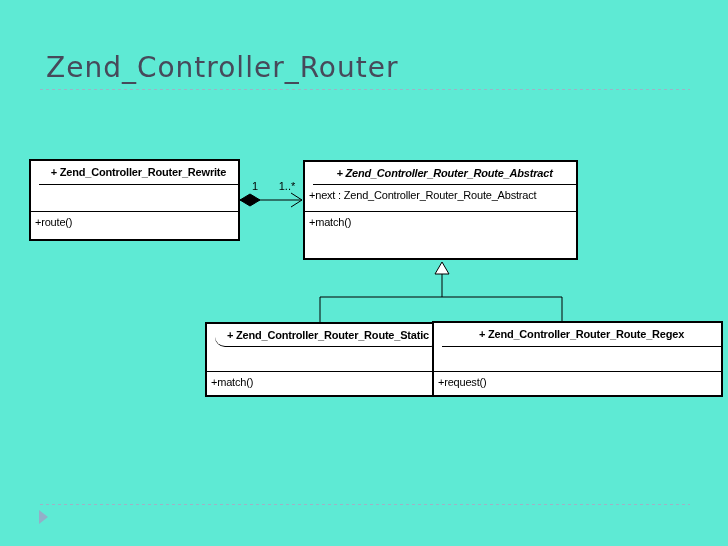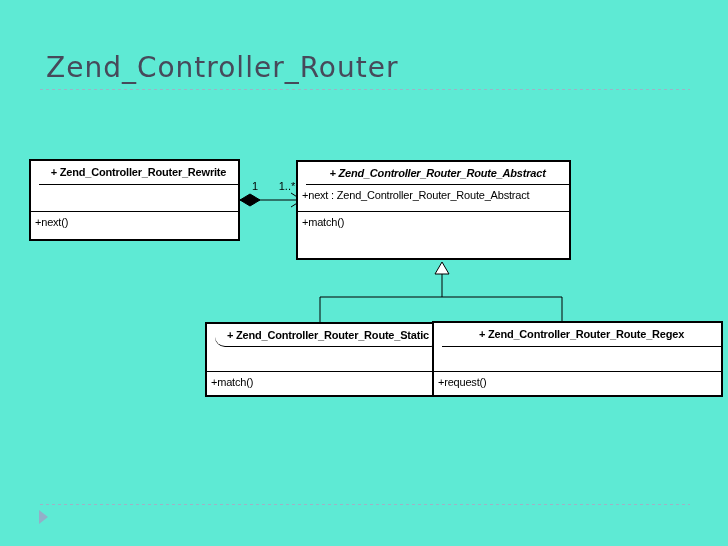--- a/index.html
+++ b/index.html
@@ -86,21 +86,21 @@
     padding: 4px 4px 0 4px;
     white-space: nowrap;
     overflow: hidden;
   }
 
   
   #cls-rewrite  { left: 29px;  top: 159px; width: 211px; height: 82px; }
   #cls-rewrite  .uml-header  { height: 24px; }
   #cls-rewrite  .uml-attrs   { height: 27px; }
 
-  #cls-abstract { left: 296px; top: 160px; width: 275px; height: 100px; }
+  #cls-abstract { left: 303px; top: 160px; width: 275px; height: 100px; }
   #cls-abstract .uml-header  { height: 23px; }
   #cls-abstract .uml-attrs   { height: 27px; }
 
   #cls-static   { left: 205px; top: 322px; width: 238px; height: 75px; }
   #cls-static   .uml-header  { height: 23px; border-radius: 10px; }
   #cls-static   .uml-attrs   { height: 25px; }
 
   #cls-regex    { left: 432px; top: 321px; width: 291px; height: 76px; }
   #cls-regex    .uml-header  { height: 24px; }
   #cls-regex    .uml-attrs   { height: 25px; }
@@ -134,21 +134,21 @@
       <line x1="442" y1="274" x2="442" y2="297" stroke="#000000" stroke-width="1"></line>
       <line x1="320" y1="297" x2="562" y2="297" stroke="#000000" stroke-width="1"></line>
       <line x1="320" y1="297" x2="320" y2="323" stroke="#000000" stroke-width="1"></line>
       <line x1="562" y1="297" x2="562" y2="322" stroke="#000000" stroke-width="1"></line>
     </svg>
 
     <div class="uml-class" id="cls-rewrite">
       <div class="uml-header">+ Zend_Controller_Router_Rewrite</div>
       <div class="uml-attrs"></div>
       <div class="uml-methods">
-        <span>+next()</span>
+        <span>+route()</span>
       </div>
     </div>
 
     <div class="uml-class abstract" id="cls-abstract">
       <div class="uml-header">+ Zend_Controller_Router_Route_Abstract</div>
       <div class="uml-attrs">
         <span>+next : Zend_Controller_Router_Route_Abstract</span>
       </div>
       <div class="uml-methods">
         <span>+match()</span>

